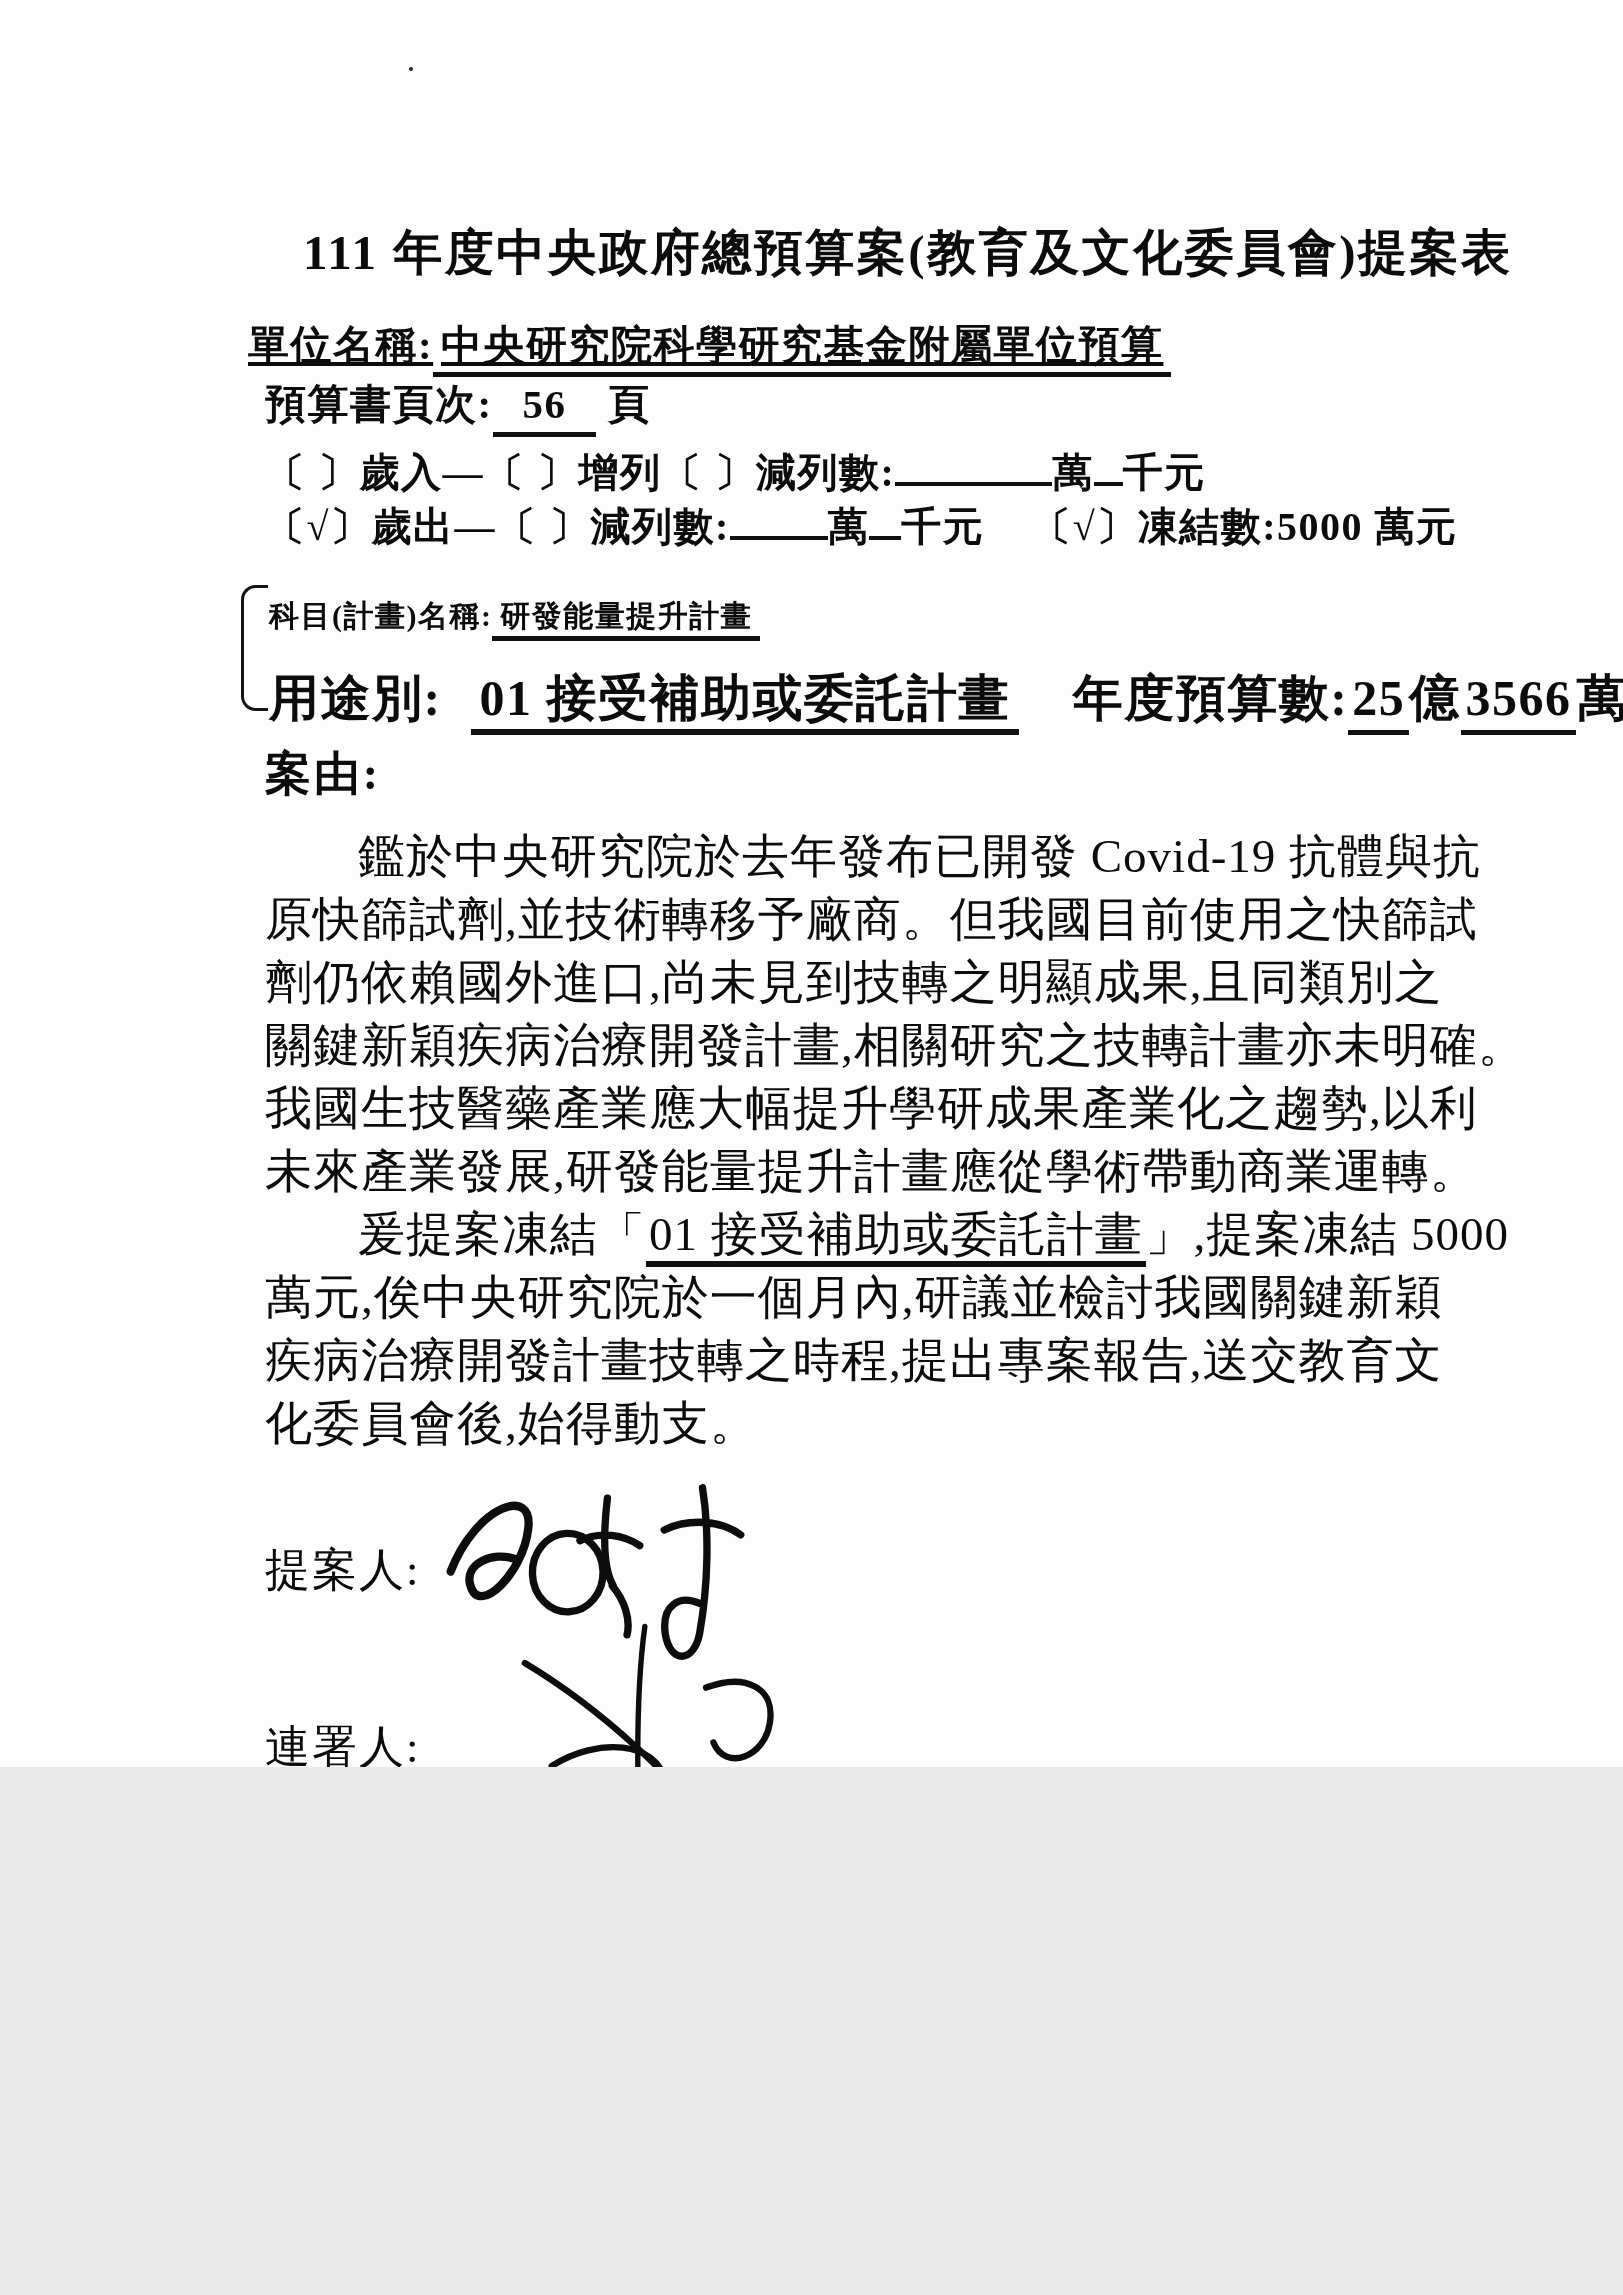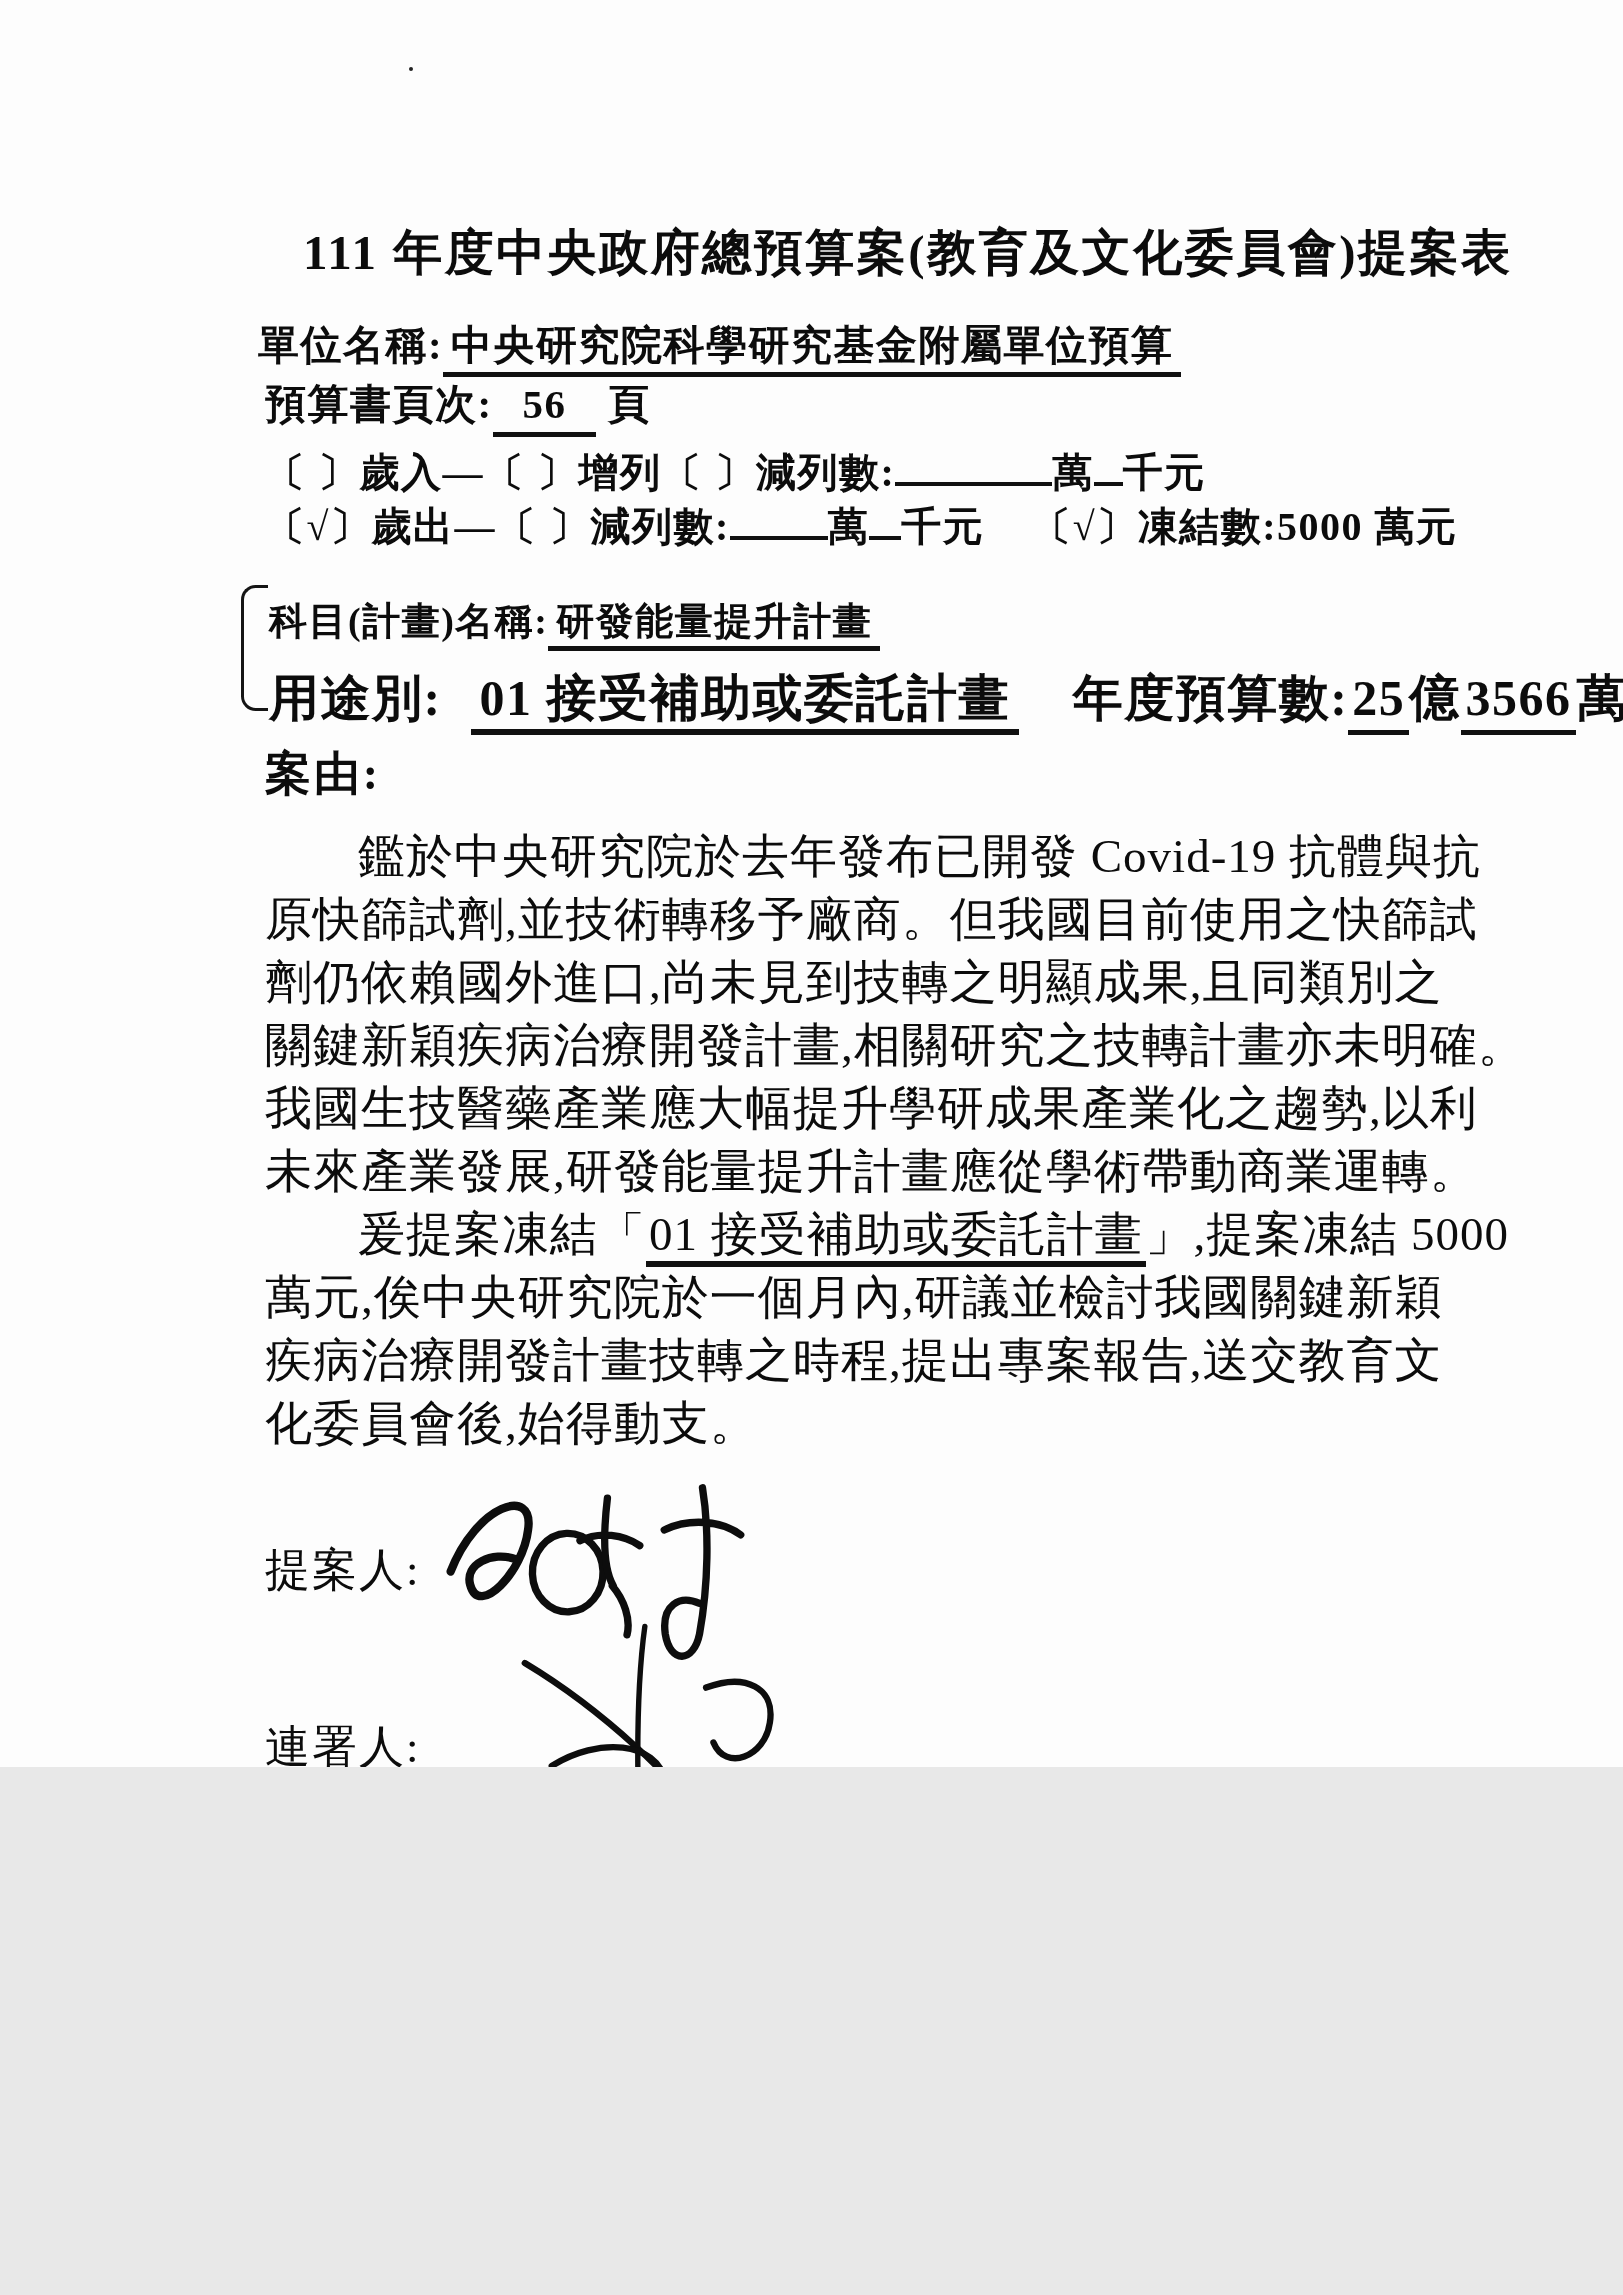--- a/index.html
+++ b/index.html
@@ -36,40 +36,40 @@
 </style>
 </head>
 <body>
 
 <div class="page">
 
   <div class="speck" style="left:409px;top:67px;width:4.4px;height:4.4px;"></div>
 
   <div class="line title" style="left:303px;top:220px;">111 年度中央政府總預算案(教育及文化委員會)提案表</div>
 
-  <div class="line field" style="left:258px;top:318px;">
+  <div class="line field" style="left:248px;top:318px;text-decoration:underline;">
     <span>單位名稱:</span><span class="u">中央研究院科學研究基金附屬單位預算</span>
   </div>
 
   <div class="line field" style="left:265px;top:377px;">
     <span>預算書頁次:</span><span class="u" style="display:inline-block;min-width:88px;text-align:center;">56</span>
     <span>頁</span>
   </div>
 
   <div class="line field" style="left:265px;top:444px;font-size:40px;">
     <span>〔 〕</span><span>歲入—</span><span>〔 〕</span><span>增列</span><span>〔 〕</span><span>減列數:</span><span class="blank" style="width:157px;"></span><span>萬</span><span class="blank" style="width:29px;"></span><span>千元</span>
   </div>
 
   <div class="line field" style="left:265px;top:498px;font-size:40px;">
     <span>〔√〕</span><span>歲出—</span><span>〔 〕</span><span>減列數:</span><span class="blank" style="width:98px;"></span><span>萬</span><span class="blank" style="width:32px;"></span><span>千元</span><span class="gap" style="width:47px;"></span><span>〔√〕</span><span>凍結數:</span><span>5000 萬元</span>
   </div>
 
   <div class="bracket"></div>
 
-  <div class="line field" style="left:269px;top:596px;font-size:38px;">
+  <div class="line field" style="left:269px;top:596px;font-size:30px;">
     <span>科目(計畫)名稱:</span><span class="u">研發能量提升計畫</span>
   </div>
 
   <div class="line field" style="left:269px;top:665px;font-size:50px;">
     <span>用途別:</span><span class="gap" style="width:29px;"></span><span class="u-thick">01 接受補助或委託計畫</span><span class="gap" style="width:54px;"></span><span>年度預算數:</span><span class="u" style="padding:0 3.9px 3.9px;">25</span><span>億</span><span class="u" style="padding:0 4.9px 3.9px;">3566</span><span>萬</span><span class="u" style="padding:0 3.9px 3.9px;">9</span><span>千元</span>
   </div>
 
   <div class="line b" style="left:265px;top:743px;font-size:46px;letter-spacing:2.9px;">案由:</div>
 
   <div class="body-block">

